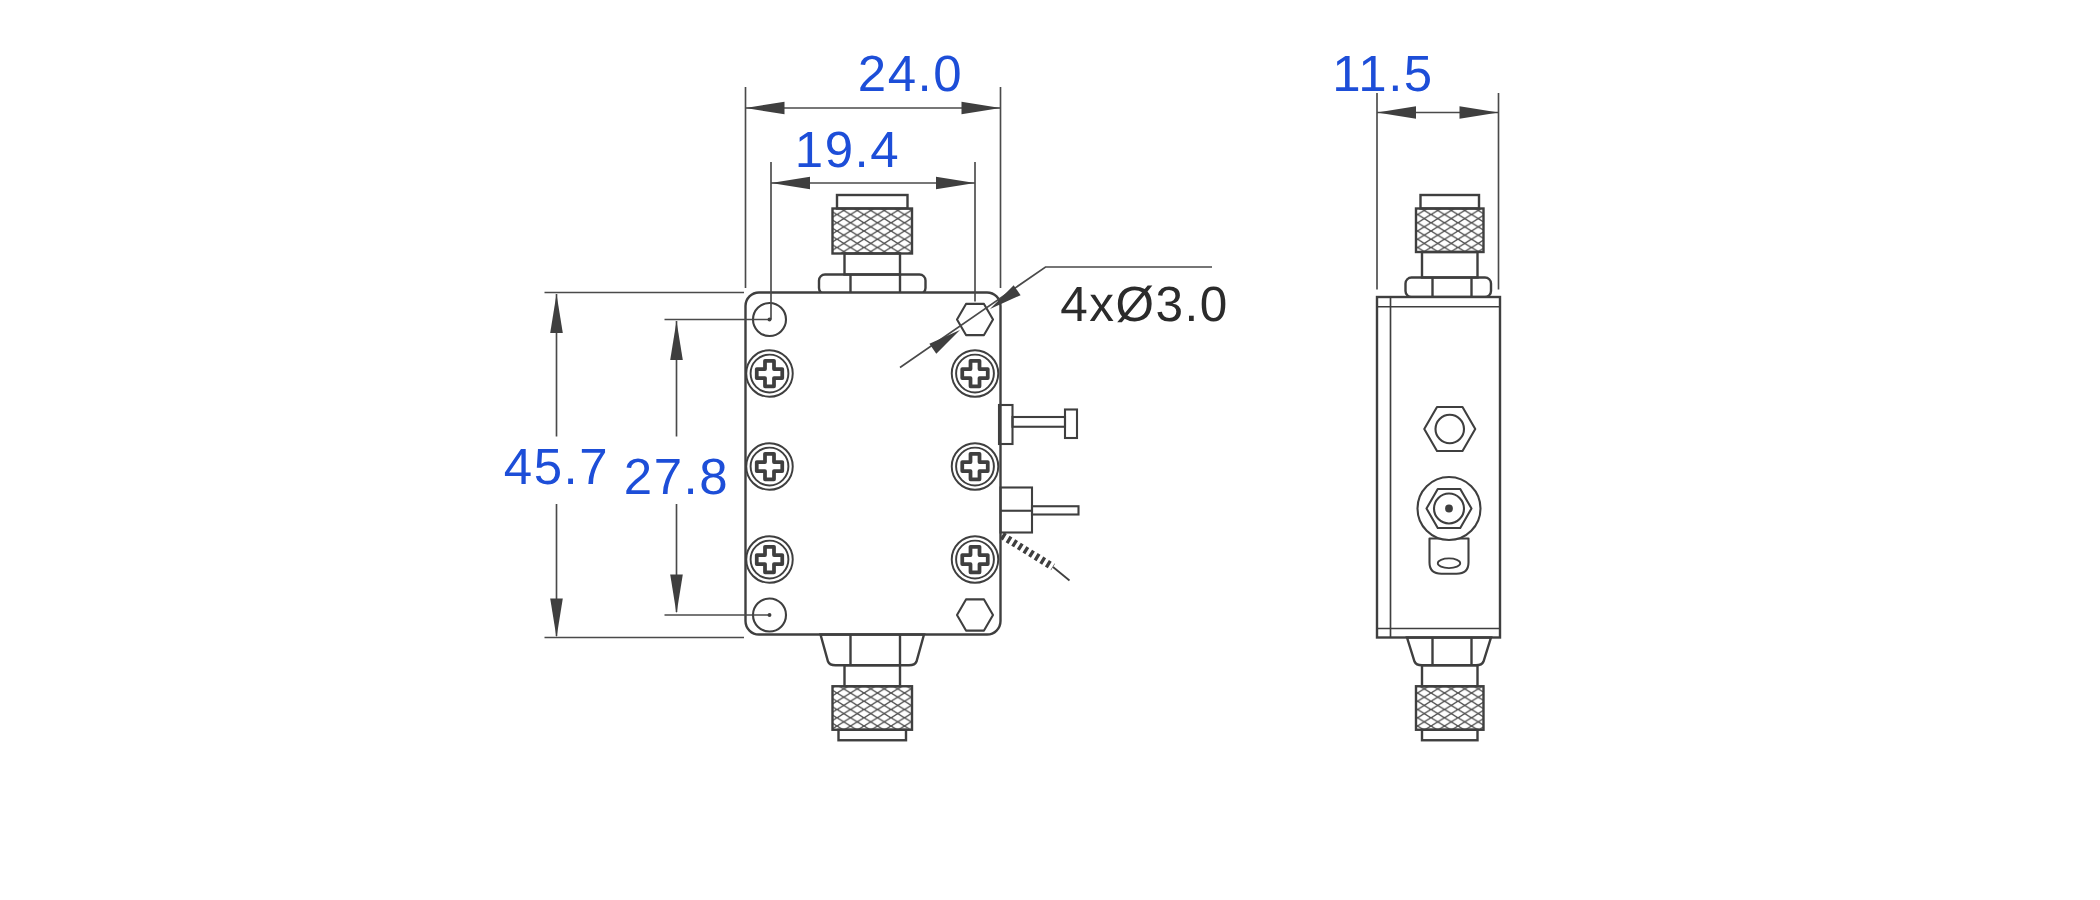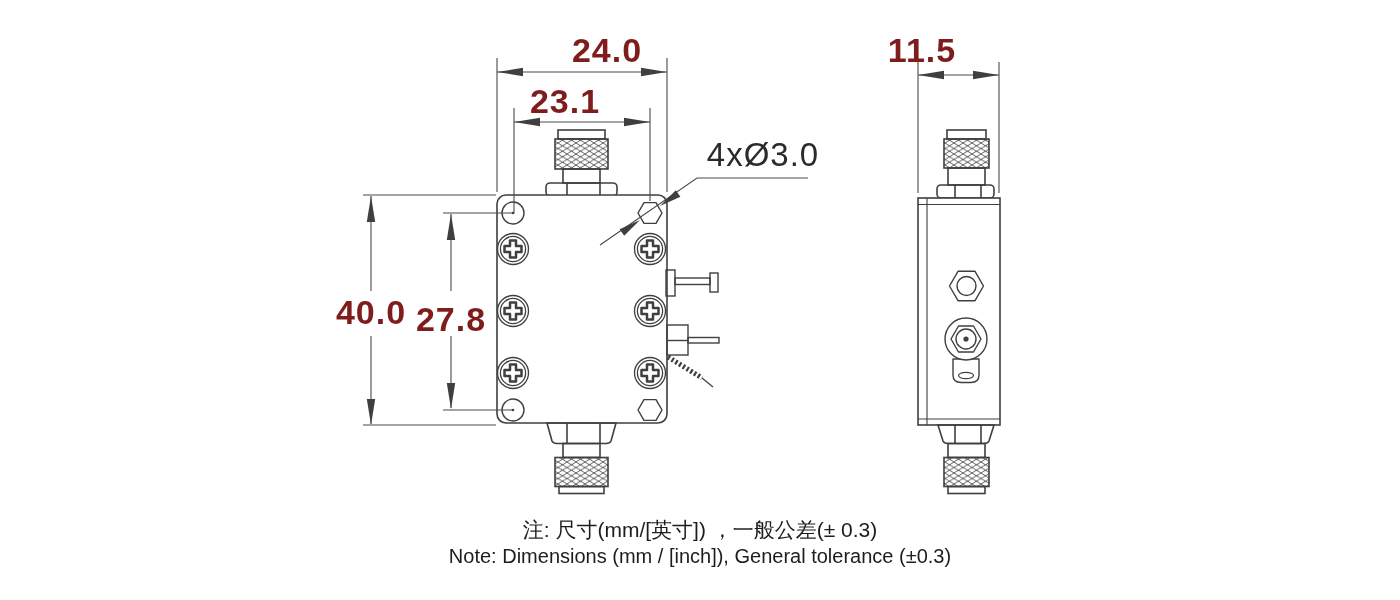--- a/index.html
+++ b/index.html
@@ -3,25 +3,25 @@
 <meta charset="utf-8">
 <style>
   html,body{margin:0;padding:0;background:#ffffff;}
   #stage{
     position:relative;width:1400px;height:600px;background:#ffffff;overflow:hidden;
     font-family:"Liberation Sans","DejaVu Sans",sans-serif;
   }
   #stage svg{position:absolute;left:0;top:0;}
   .dim-label{
     position:absolute;transform:translate(-50%,-50%);
-    font-size:34px;color:#7f1d1d;white-space:nowrap;letter-spacing:1px;font-weight:bold;
+    font-size:34px;color:#1d4ed8;white-space:nowrap;letter-spacing:1px;
   }
   .callout-label{
     position:absolute;transform:translate(-50%,-50%);
-    font-size:33px;color:#2b2b2b;white-space:nowrap;letter-spacing:1px;
+    font-size:33px;color:#2b2b2b;white-space:nowrap;letter-spacing:1px;margin-top:48px;
   }
   .notes{
     position:absolute;left:0;top:516px;width:1400px;text-align:center;color:#1d1d1d;
   }
   .notes .zh{font-size:21px;line-height:27px;}
   .notes .en{font-size:20px;line-height:27px;}
 </style>
 </head>
 <body>
 
@@ -202,28 +202,24 @@
         <polygon points="640,220 624.2,235.8 619.6,229.2" fill="#3f3f3f" stroke="none"></polygon>
       </g>
 
       <circle cx="513" cy="213" r="1.3" fill="#3f3f3f" stroke="none"></circle>
       <circle cx="513" cy="410" r="1.3" fill="#3f3f3f" stroke="none"></circle>
     </g>
   </svg>
 
   <div class="dim-label" style="left:607px;top:50px;">24.0</div>
 
-  <div class="dim-label" style="left:565px;top:101px;">23.1</div>
-
-  <div class="dim-label" style="left:371px;top:312px;">40.0</div>
+  <div class="dim-label" style="left:565px;top:101px;">19.4</div>
+
+  <div class="dim-label" style="left:371px;top:312px;">45.7</div>
 
   <div class="dim-label" style="left:451px;top:319px;">27.8</div>
 
   <div class="callout-label" style="left:763px;top:155px;">4xØ3.0</div>
 
   <div class="dim-label" style="left:922px;top:50px;">11.5</div>
 
-  <div class="notes">
-    <div class="zh">注: 尺寸(mm/[英寸]) ，一般公差(± 0.3)</div>
-    <div class="en">Note: Dimensions (mm / [inch]), General tolerance (±0.3)</div>
-  </div>
 
 </div>
 
 </body></html>

